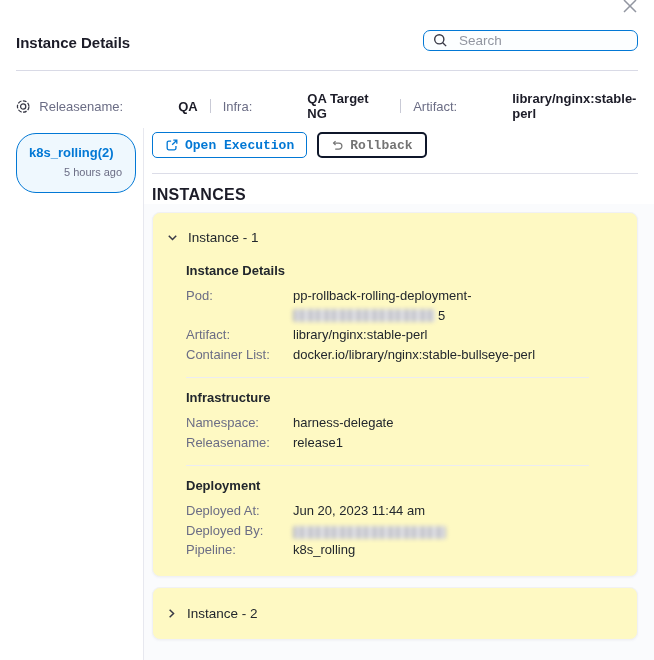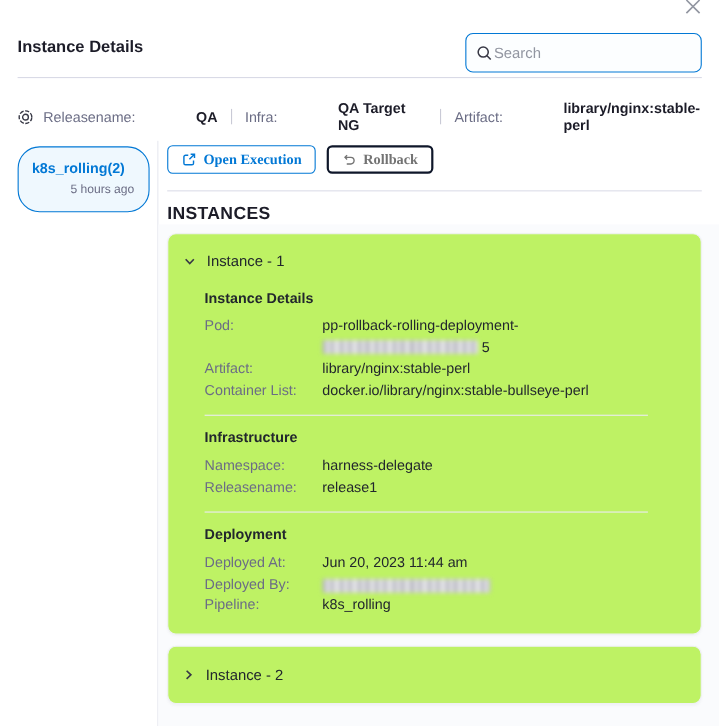--- a/index.html
+++ b/index.html
@@ -9,23 +9,23 @@
     background:#ffffff;
     color:#22272d;
     position:relative;
     overflow:hidden;
     font-size:13px;
   }
   
   .close-btn { position:absolute; top:0; right:14px; width:20px; height:20px; cursor:pointer; color:#9296a1; }
   .page-title { position:absolute; left:16px; top:34px; font-size:15px; font-weight:bold; color:#1c1c28; }
   .search-box {
-    position:absolute; left:423px; top:30px; width:215px; height:36px;
+    position:absolute; left:423px; top:30px; width:215px; height:21px;
     border:1.5px solid #0278d5; border-radius:7px; background:#fcfeff;
-    display:flex; align-items:center; padding:0 9px; gap:1px;
+    display:flex; align-items:center; padding:0 9px; gap:11px;
   }
   .search-box svg { flex:0 0 auto; color:#383946; }
   .search-box input {
     border:none; outline:none; background:transparent; width:100%;
     font-family:"Liberation Sans", sans-serif; font-size:13.5px; color:#22272d;
   }
   .search-box input::placeholder { color:#9296a1; }
   .hdr-divider { position:absolute; left:16px; right:16px; top:70px; height:1px; background:#d9dae6; }
 
   
@@ -43,30 +43,30 @@
   }
   .exec-card .name { color:#0278d5; font-weight:bold; font-size:13px; }
   .exec-card .time { color:#6b6d85; font-size:11px; margin-top:6px;padding-left:35px; }
   .v-divider { position:absolute; left:143px; top:128px; bottom:0; width:1px; background:#e7e8ef; }
 
   
   .actions { position:absolute; left:152px; top:132px; display:flex; gap:10px; }
   .btn {
     height:26px; border-radius:5px; display:flex; align-items:center; gap:6px;
     padding:0 12px; font-size:13px; font-weight:bold; background:#ffffff; cursor:pointer;
-    font-family:Liberation Serif, serif;
+    font-family:Liberation Mono, monospace;
   }
   .btn-primary { border:1px solid #0278d5; color:#0278d5; }
   .btn-disabled { border:2px solid #0f172a; color:#737373; cursor:default;justify-content:space-between; }
   .actions-divider { position:absolute; left:152px; right:16px; top:173px; height:1px; background:#dcdde8; }
   .instances-label { position:absolute; left:152px; top:186px; font-size:16px; font-weight:bold; color:#1c1c28; letter-spacing:0.3px; }
 
   .content-panel { position:absolute; left:144px; right:0; top:204px; bottom:0; background:#fafbfd; }
   .card {
-    margin-left:8px; width:486px; background:#bef264; border-radius:8px;
+    margin-left:8px; width:486px; background:#fef9c3; border-radius:8px;
     border:1px solid #f0f1f5; box-shadow:0 1px 2px rgba(96,97,112,0.05);
   }
   .card-1 { margin-top:8px; }
   .card-2 { margin-top:10px; height:53px; display:flex; align-items:center; padding-left:12px; cursor:pointer; }
 
   .inst-header { display:flex; align-items:center; gap:9px; padding:17px 16px 0 13px; cursor:pointer; }
   .inst-title { font-size:13.5px; color:#22272d; }
   .chev { color:#383946; display:flex; }
 
   .inst-body { padding:18px 48px 16px 33px; }

